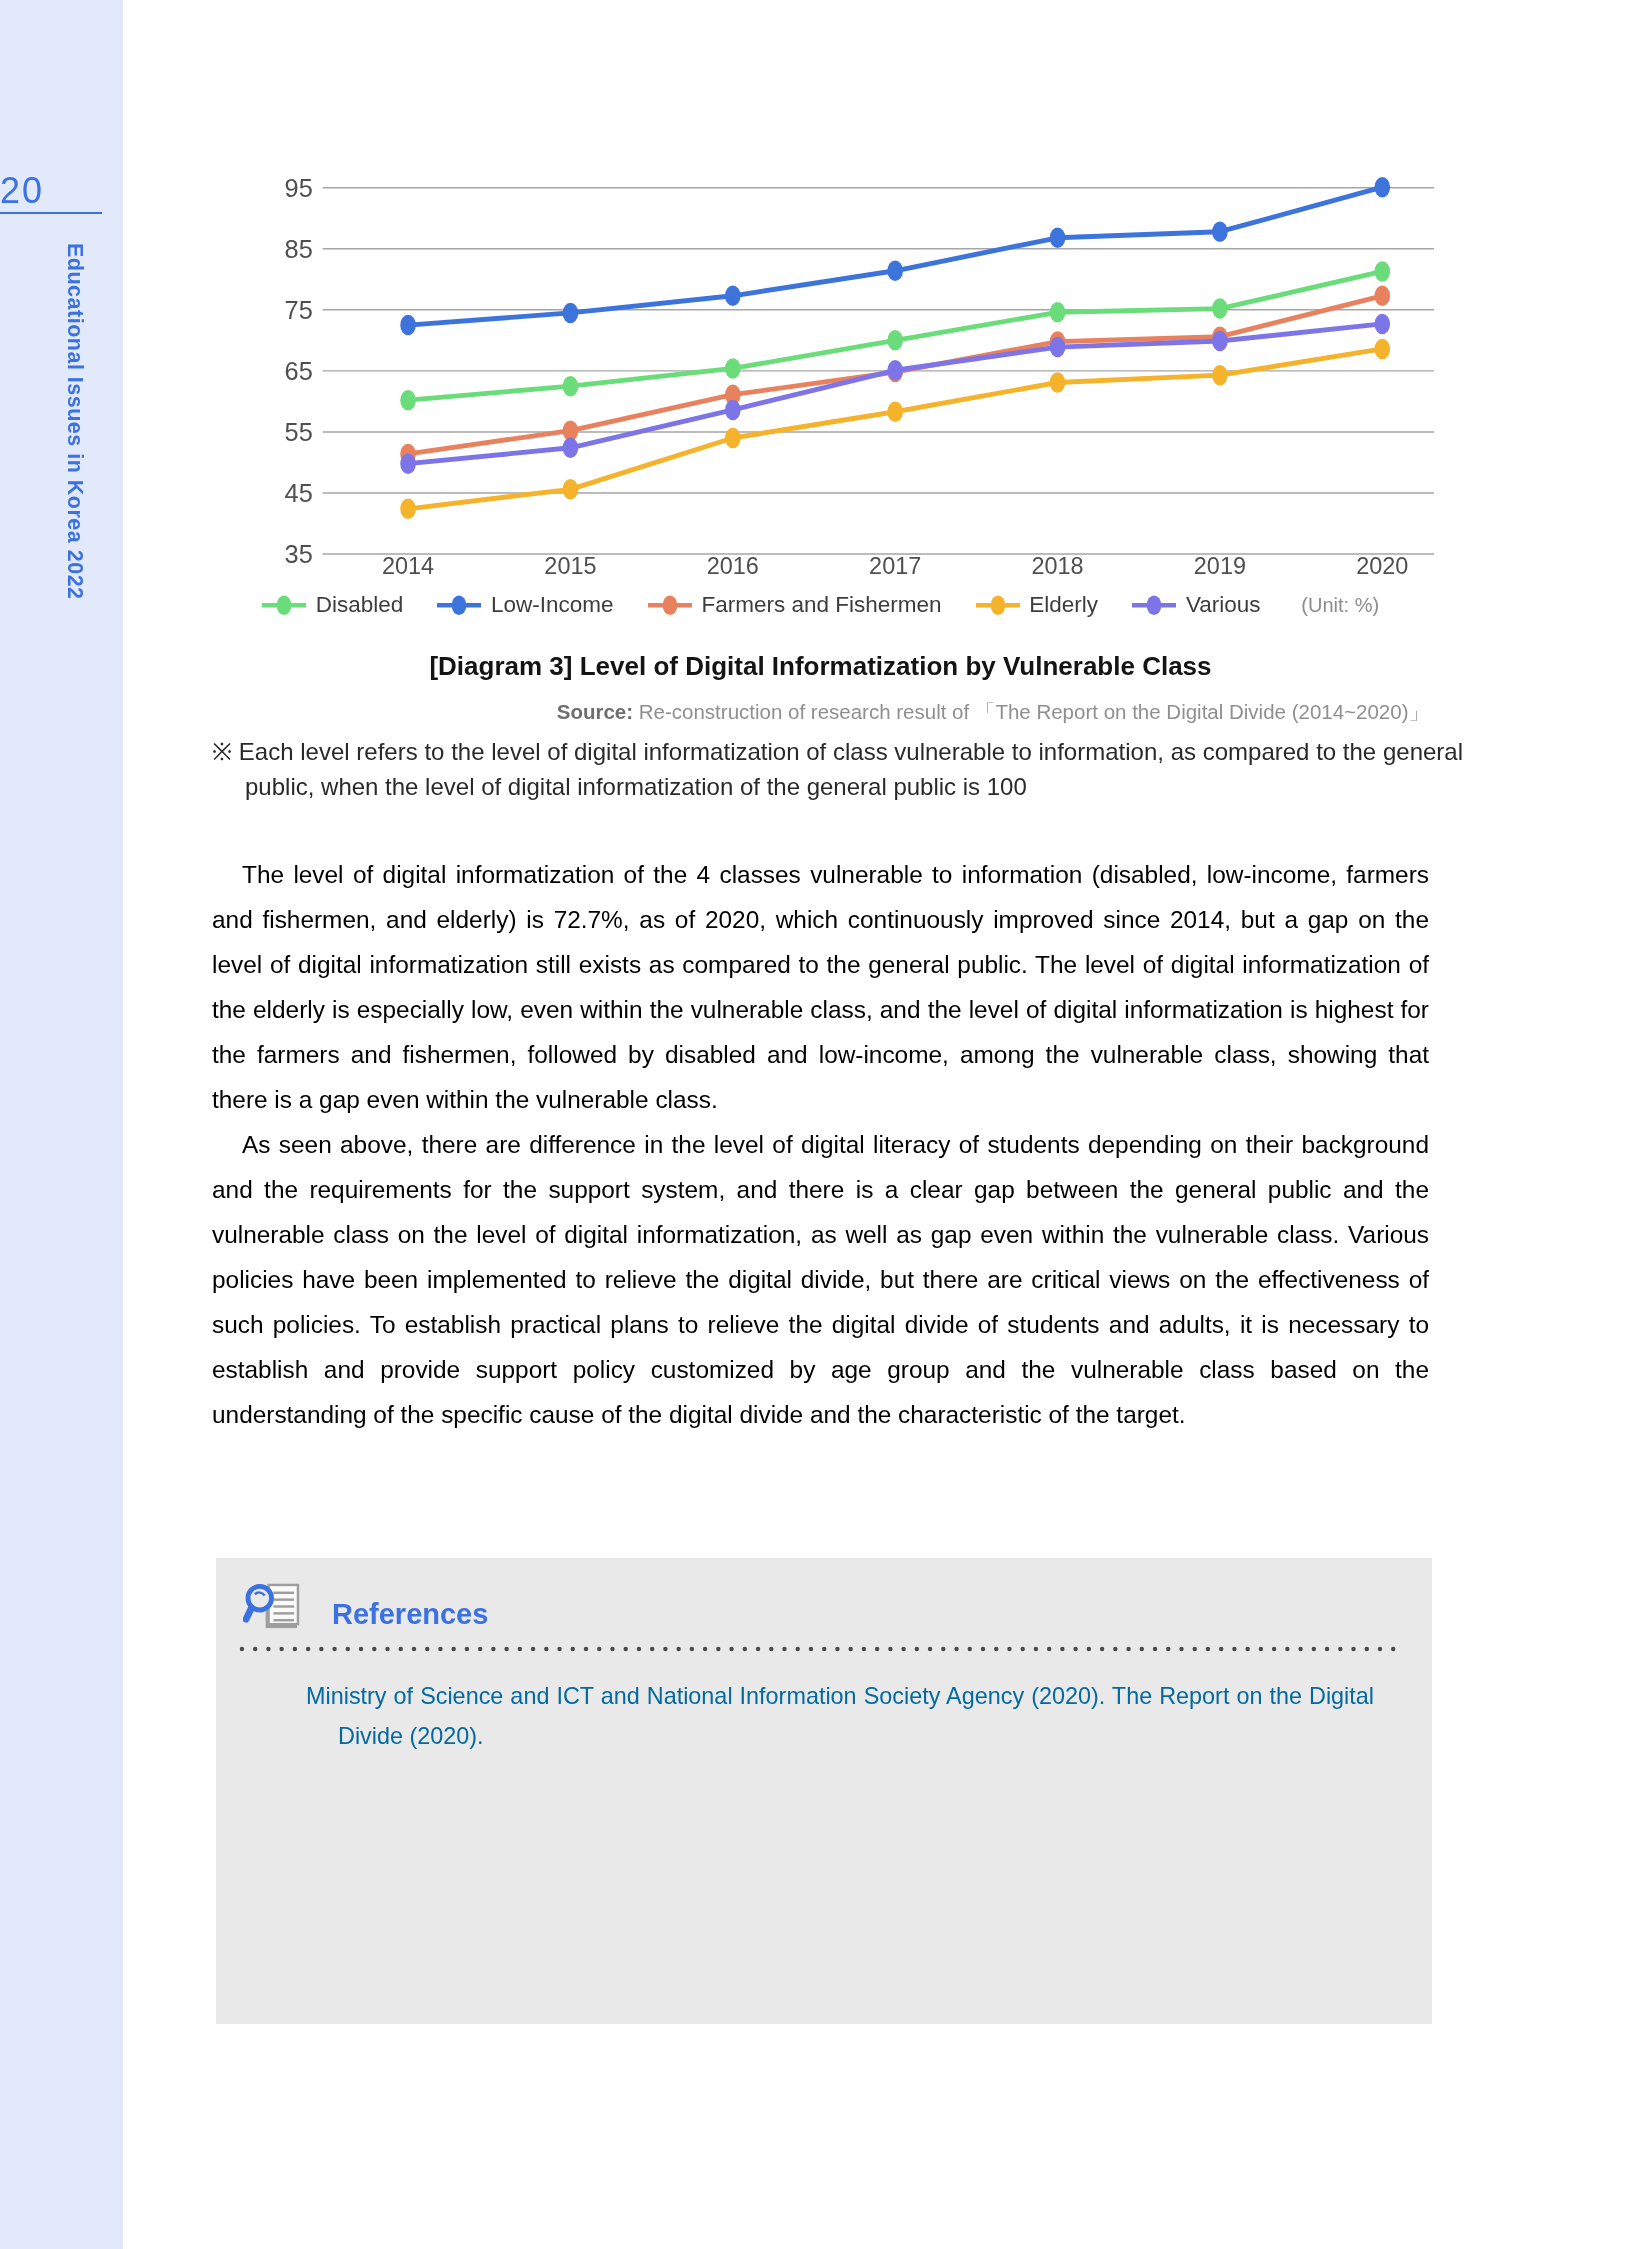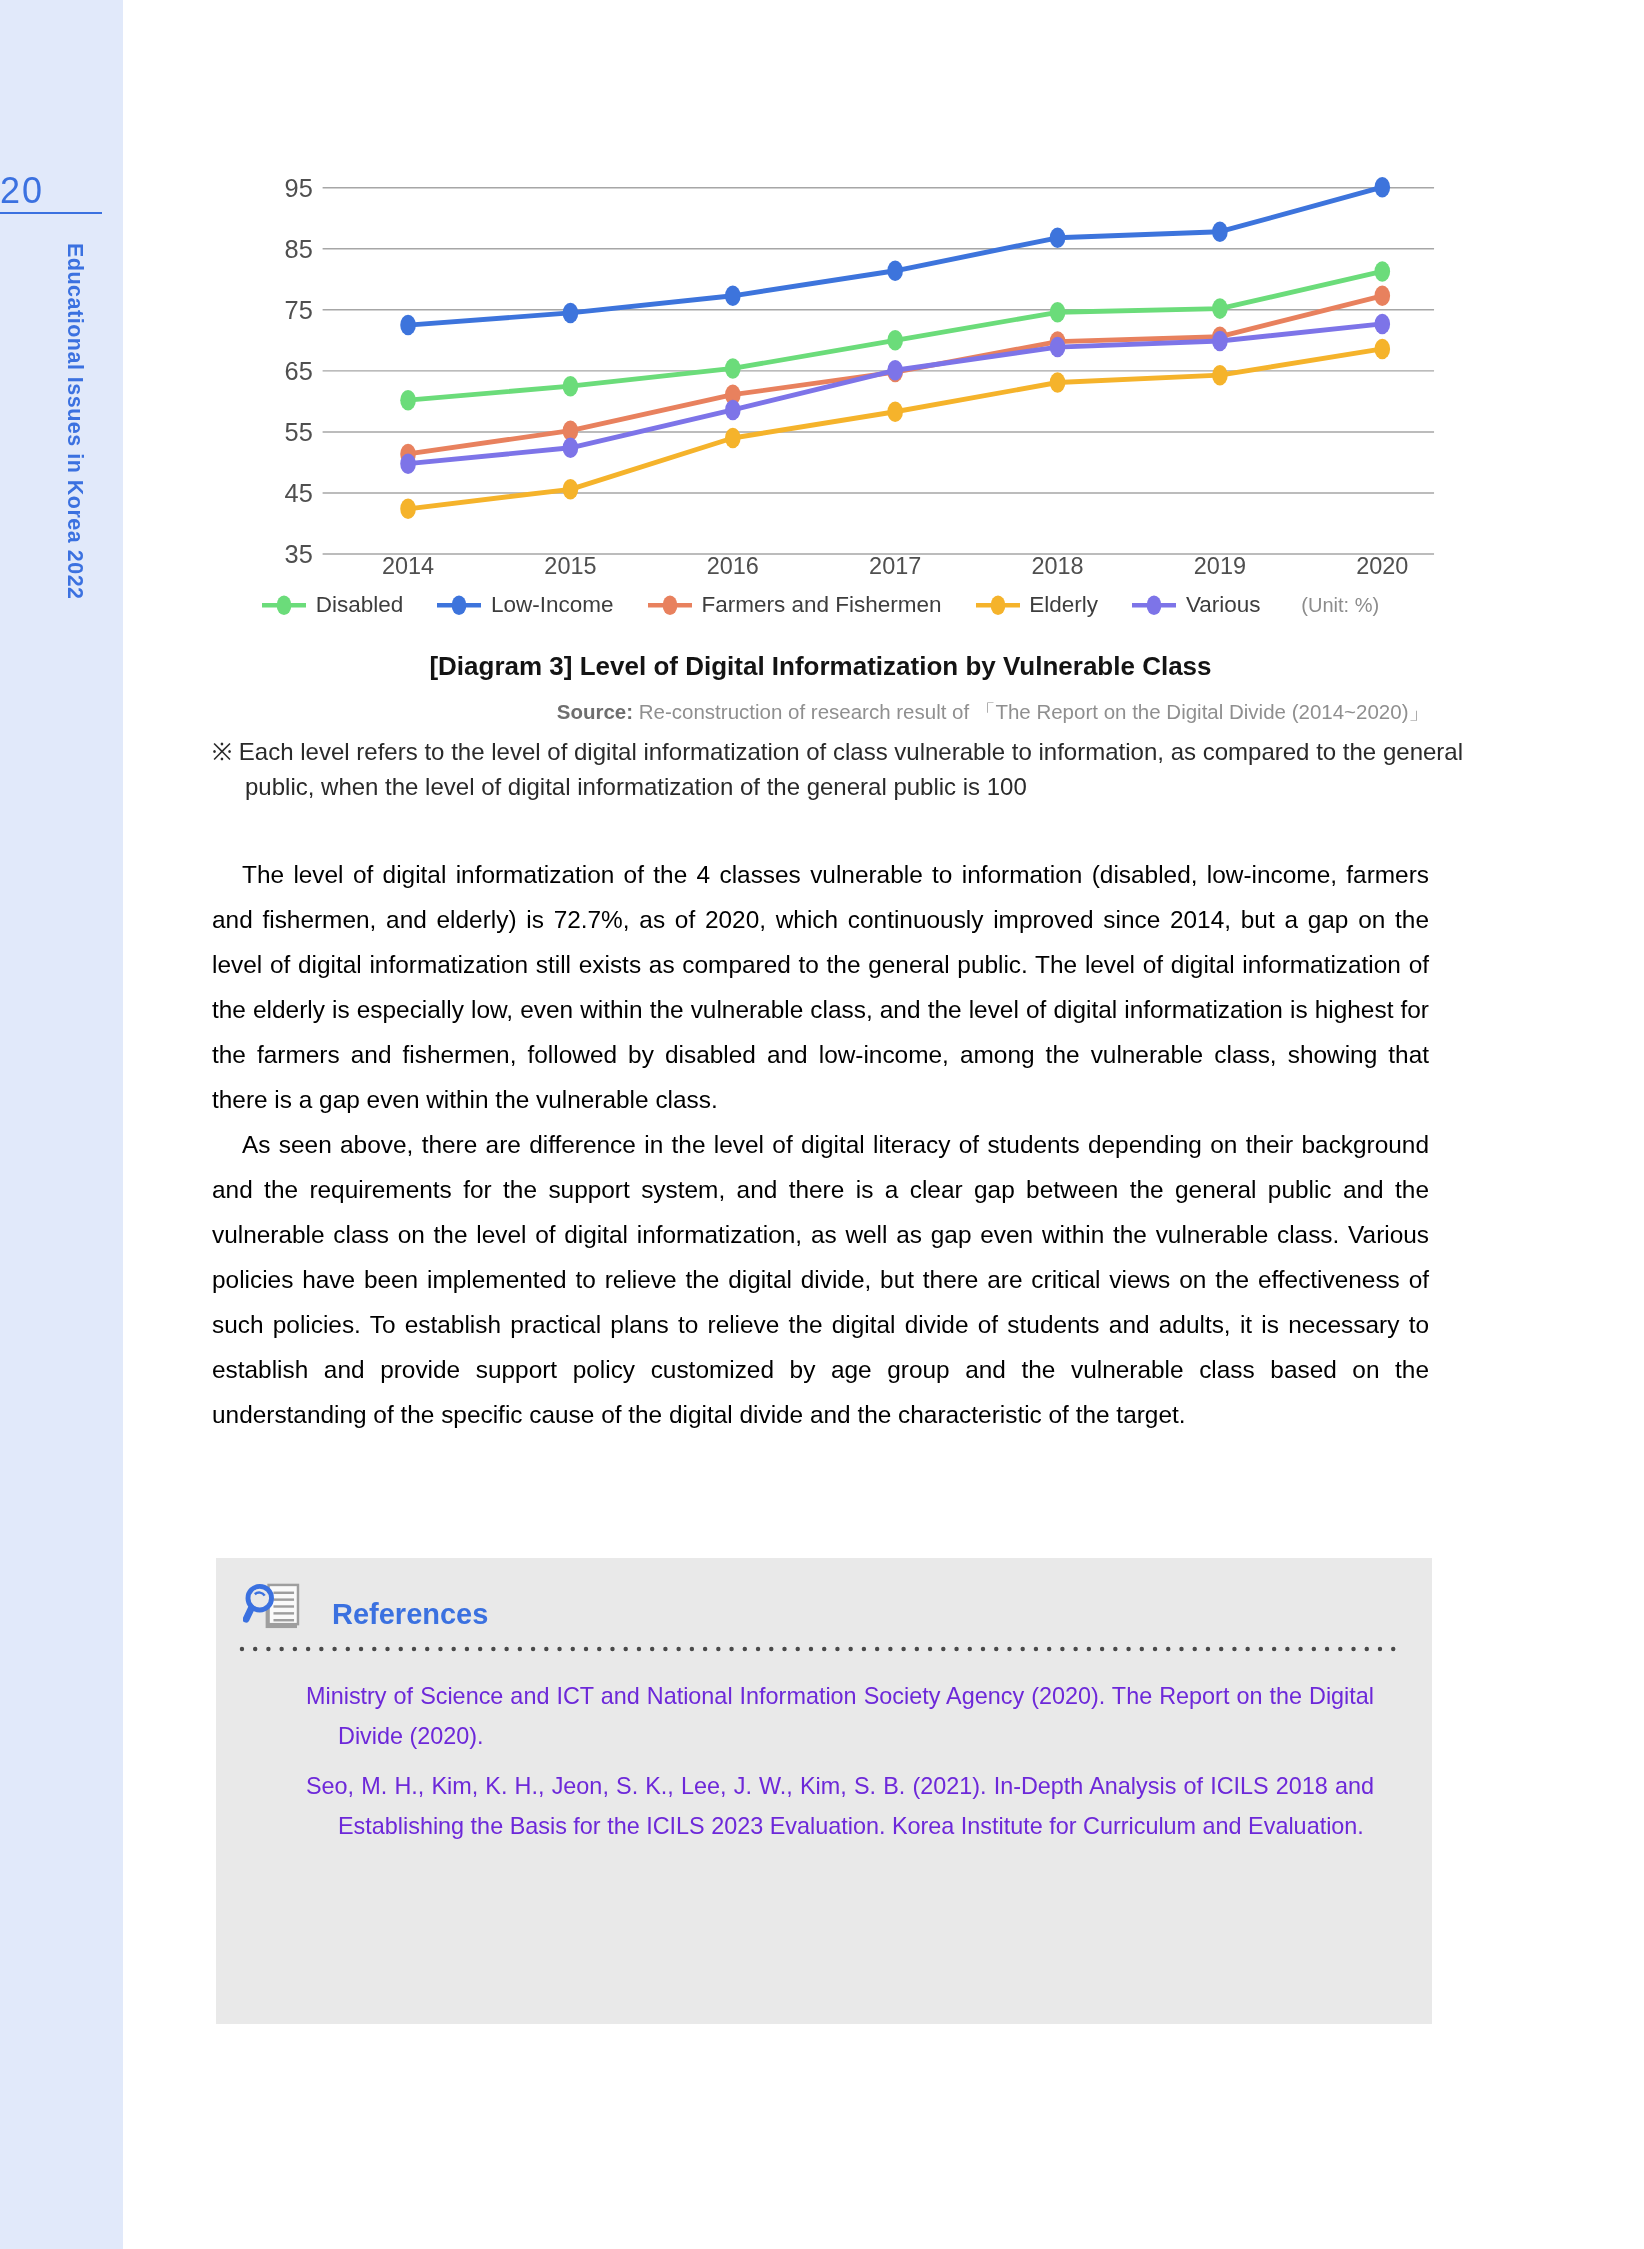--- a/index.html
+++ b/index.html
@@ -51,21 +51,21 @@
   .para2{top:1122px;}
   
   .refs-box{
     position:absolute;left:216px;top:1558px;width:1216px;height:466px;background:#E9E9E9;
   }
   .refs-header{display:flex;align-items:flex-end;gap:31px;margin:24.4px 0 0 27px;}
   .refs-title{font-size:29px;font-weight:bold;color:#3B71E0;}
   .refs-dots{margin:14.7px 23.4px 0 23.4px;display:block;}
   .refs-list{list-style:none;margin:24.4px 29px 0 0;padding:0 29px 0 0;}
   .refs-list li{
-    font-size:23.4px;line-height:40px;color:#6d28d9;
+    font-size:23.4px;line-height:40px;color:#0369a1;
     padding-left:122px;text-indent:-32px;margin-bottom:9.8px;text-align:justify;
   }
 </style>
 </head>
 <body>
 
 <div class="sidebar">
   <div class="page-number">20</div>
   <div class="page-rule"></div>
   <div class="vertical-title">Educational Issues in Korea 2022</div>
@@ -197,16 +197,15 @@
       <path d="M 24 25 A 13 13 0 0 1 44 28" fill="none" stroke="#3B71E0" stroke-width="5"></path>
       <line x1="17" y1="53" x2="6" y2="76" stroke="#3B71E0" stroke-width="14" stroke-linecap="round"></line>
     </svg>
     <span class="refs-title">References</span>
   </div>
   <svg class="refs-dots" width="1169" height="5.9" viewBox="0 0 2394 12">
     <line x1="6" y1="6" x2="2388" y2="6" stroke="#4A4A4A" stroke-width="9" stroke-linecap="round" stroke-dasharray="0.1 27"></line>
   </svg>
   <ul class="refs-list" id="refs-list">
       <li>Ministry of Science and ICT and National Information Society Agency (2020). The Report on the Digital Divide (2020).</li>
-      <li>Seo, M. H., Kim, K. H., Jeon, S. K., Lee, J. W., Kim, S. B. (2021). In-Depth Analysis of ICILS 2018 and Establishing the Basis for the ICILS 2023 Evaluation. Korea Institute for Curriculum and Evaluation.</li>
     </ul>
 </div>
 
 
 </body></html>

